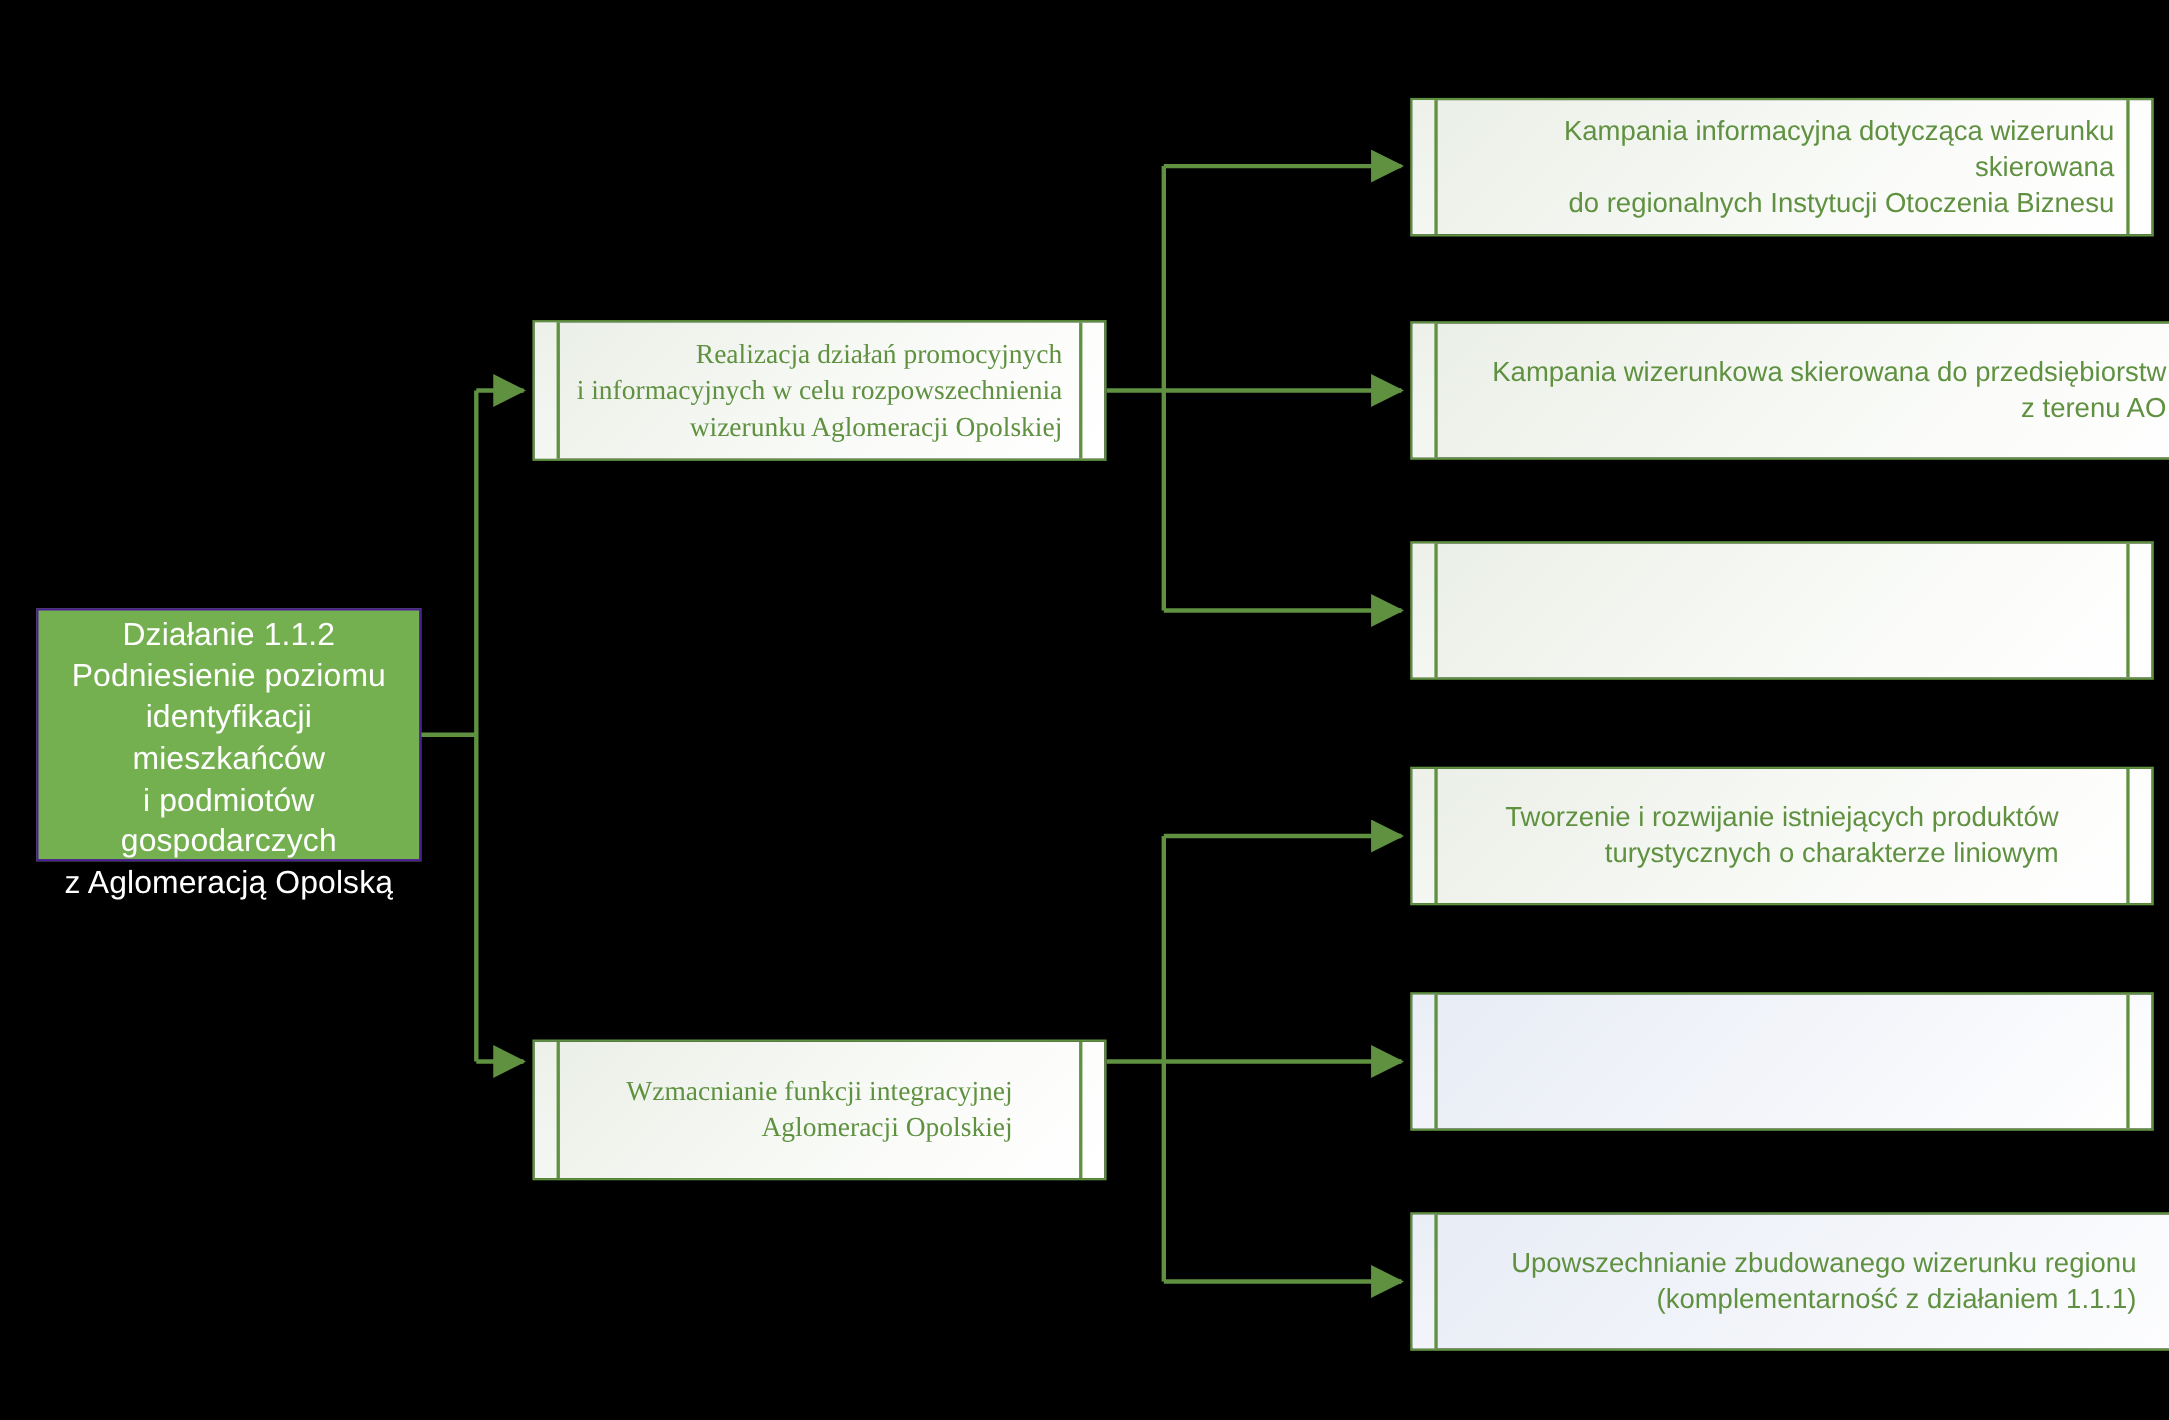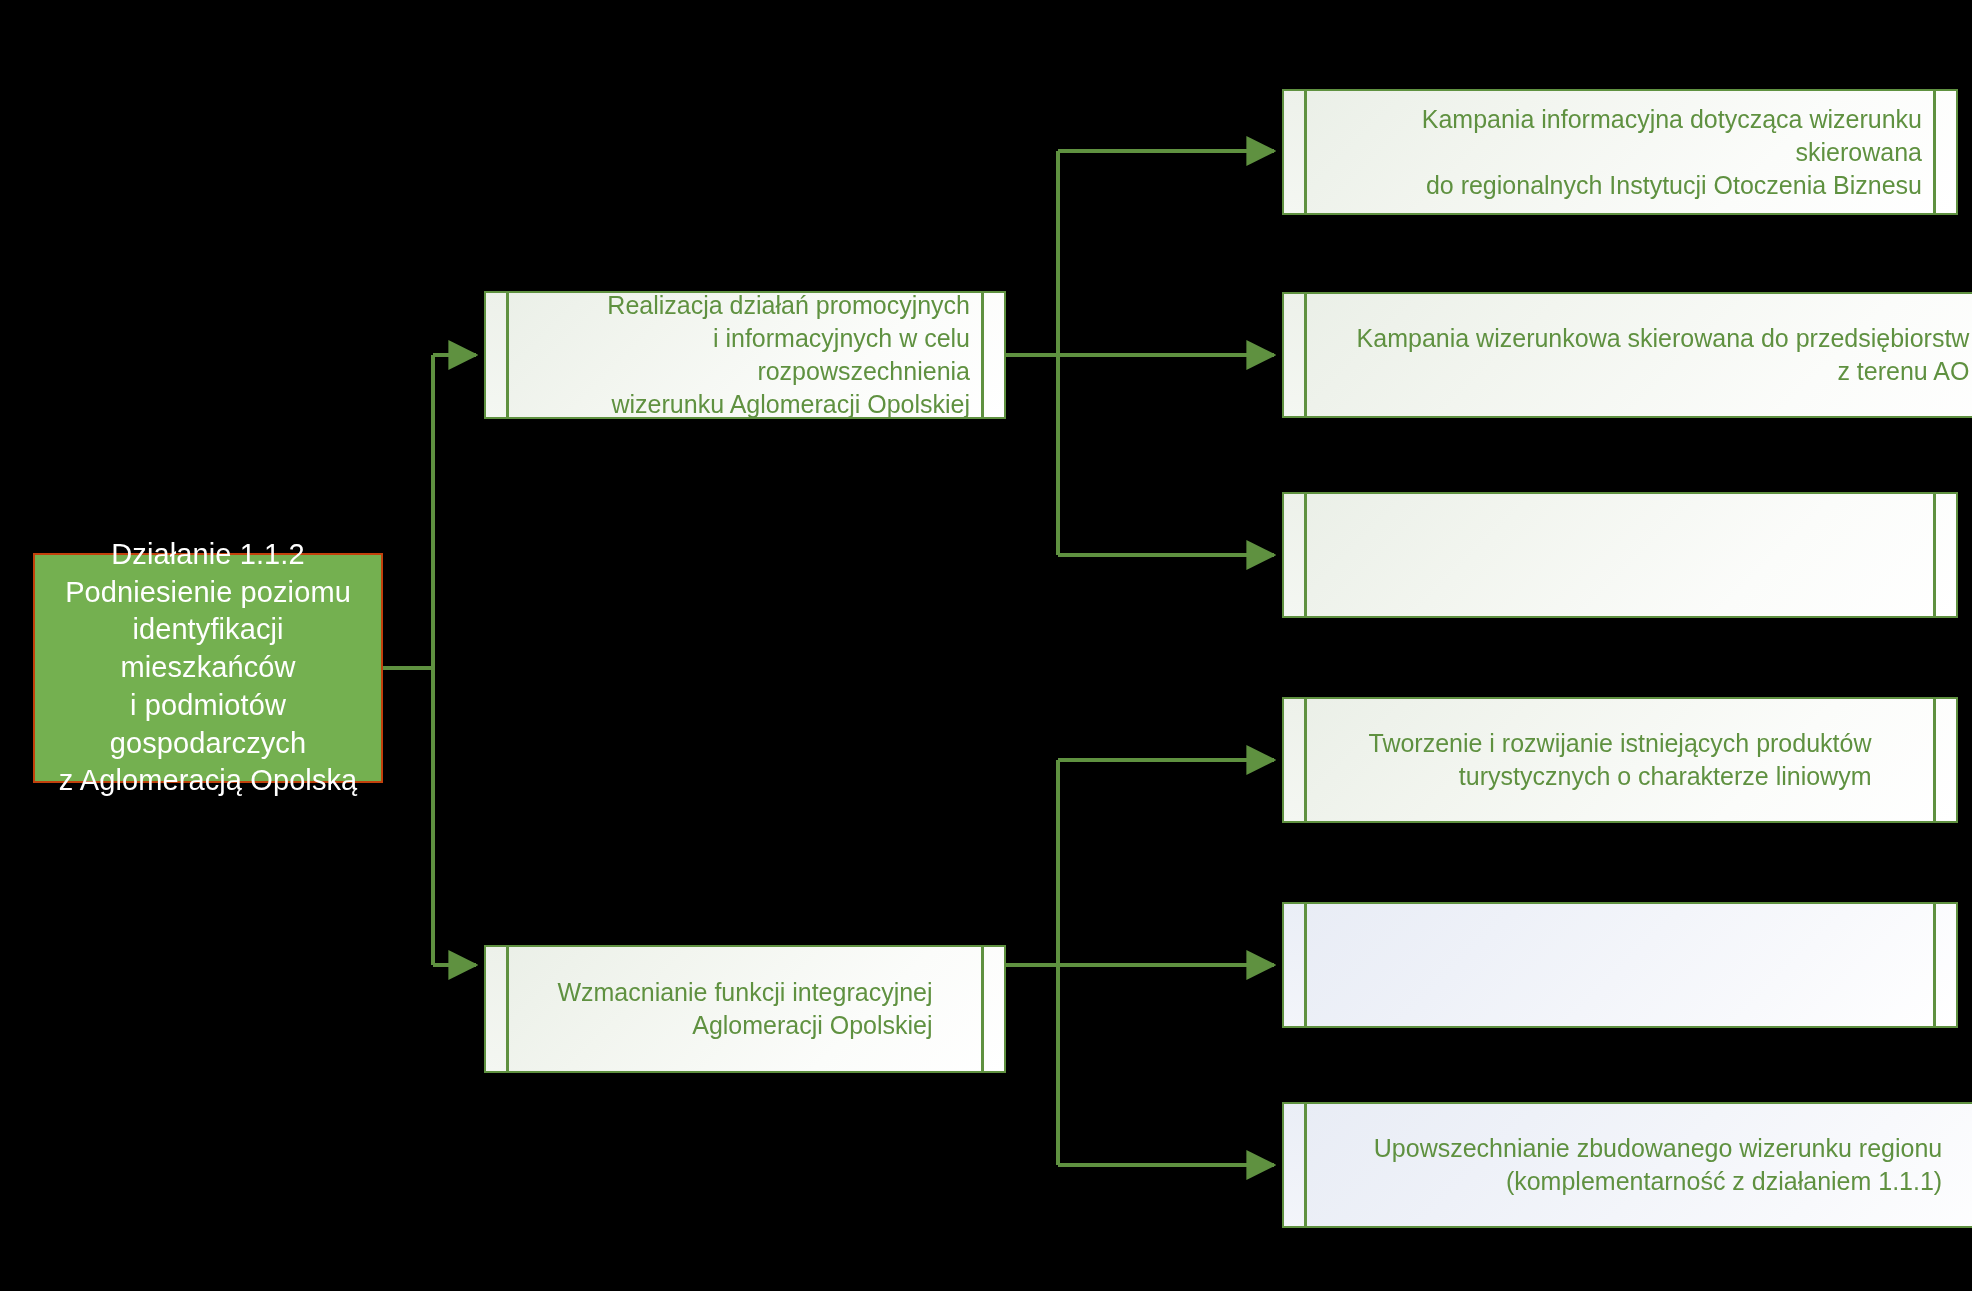--- a/index.html
+++ b/index.html
@@ -26,23 +26,22 @@
     width: 1972px;
     height: 1291px;
     pointer-events: none;
   }
 
   
   .node-root {
     position: absolute;
     box-sizing: border-box;
     background: #74b050;
-    border: 2px solid #c2410c;
+    border: 2px solid #4c1d95;
     display: flex;
-    align-items: center;
     justify-content: center;
     text-align: center;
     color: #ffffff;
     font-size: 29px;
     line-height: 1.30;
     letter-spacing: 0.1px;
     white-space: pre-line;
     padding: 4px 8px;
   }
 
@@ -100,21 +99,21 @@
   .fill-green .band {
     background: linear-gradient(180deg, #edf1ea 0%, #f4f7f2 100%);
   }
   .fill-blue {
     background: linear-gradient(135deg, #e8ecf5 0%, #eef1f8 30%, #f8f9fc 72%, #ffffff 100%);
   }
   .fill-blue .band {
     background: linear-gradient(180deg, #eaeef6 0%, #f3f5fa 100%);
   }
 
-  .node-l2 .label { font-size: 25px; }
+  .node-l2 .label { font-size: 25px; font-family: Liberation Serif, serif; }
   .node-l3 .label { font-size: 25px; }
 </style>
 </head>
 <body>
 
 <div id="stage">
 
   <svg id="wires" viewBox="0 0 1972 1291" width="1972" height="1291">
     <defs>
       <marker id="arrow" viewBox="0 0 10 10" refX="9.2" refY="5" markerWidth="7.5" markerHeight="7.5" orient="auto-start-reverse">

